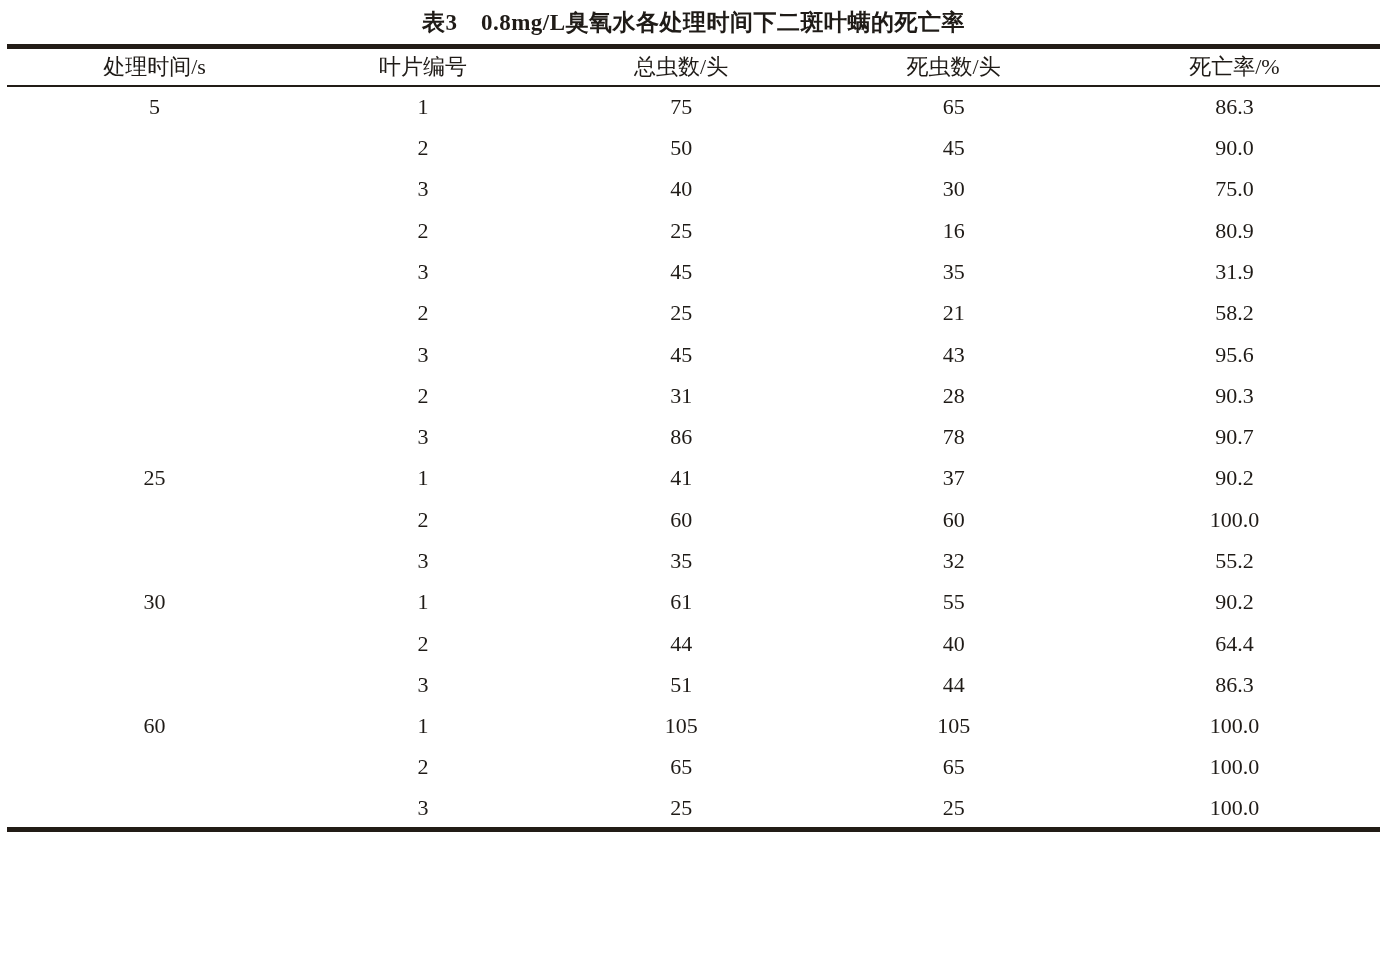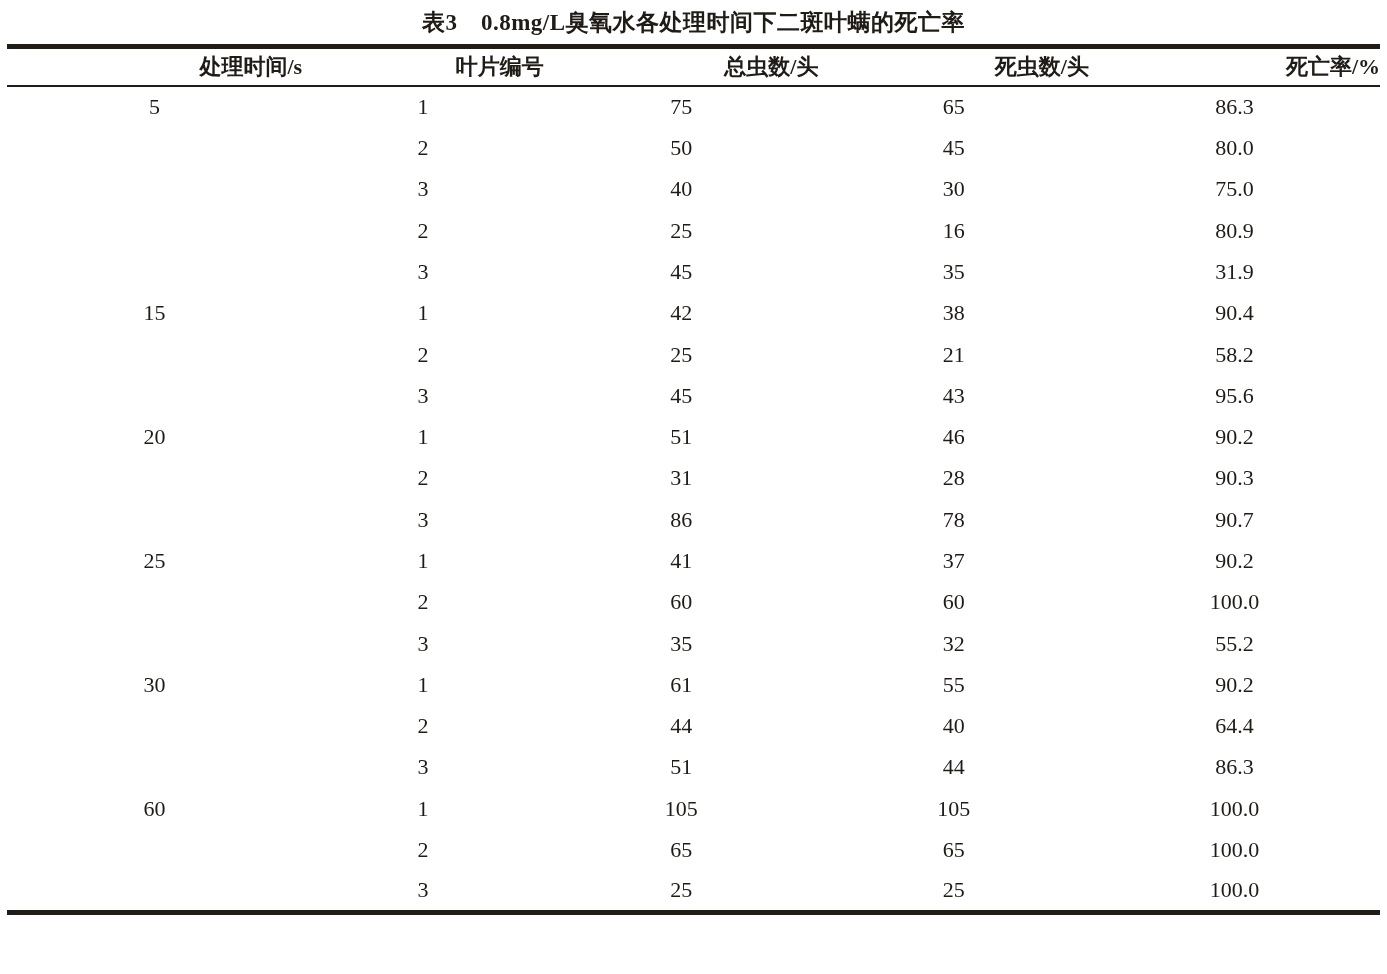--- a/index.html
+++ b/index.html
@@ -38,24 +38,24 @@
     table-layout: fixed;
     border-top: 5px solid var(--rule);
     border-bottom: 5px solid var(--rule);
   }
   table.data-table col.c1 { width: 21.5%; }
   table.data-table col.c2 { width: 17.6%; }
   table.data-table col.c3 { width: 20.0%; }
   table.data-table col.c4 { width: 19.7%; }
   table.data-table col.c5 { width: 21.2%; }
   table.data-table th {
-    font-weight: bold;
+    font-weight: normal;
     font-size: 22px;
     height: 40px;
-    text-align: right;
+    text-align: center;
     vertical-align: middle;
     border-bottom: 2px solid var(--rule);
     padding: 0;
   }
   table.data-table td {
     font-size: 22px;
     height: 41.3px;
     text-align: center;
     vertical-align: middle;
     padding: 0;
@@ -91,21 +91,21 @@
           <td>1</td>
           <td>75</td>
           <td>65</td>
           <td>86.3</td>
         </tr>
         <tr>
           <td></td>
           <td>2</td>
           <td>50</td>
           <td>45</td>
-          <td>80.0</td>
+          <td>90.0</td>
         </tr>
         <tr>
           <td></td>
           <td>3</td>
           <td>40</td>
           <td>30</td>
           <td>75.0</td>
         </tr>
         <tr>
           <td></td>
@@ -115,46 +115,32 @@
           <td>80.9</td>
         </tr>
         <tr>
           <td></td>
           <td>3</td>
           <td>45</td>
           <td>35</td>
           <td>31.9</td>
         </tr>
         <tr>
-          <td>15</td>
-          <td>1</td>
-          <td>42</td>
-          <td>38</td>
-          <td>90.4</td>
-        </tr>
-        <tr>
           <td></td>
           <td>2</td>
           <td>25</td>
           <td>21</td>
           <td>58.2</td>
         </tr>
         <tr>
           <td></td>
           <td>3</td>
           <td>45</td>
           <td>43</td>
           <td>95.6</td>
-        </tr>
-        <tr>
-          <td>20</td>
-          <td>1</td>
-          <td>51</td>
-          <td>46</td>
-          <td>90.2</td>
         </tr>
         <tr>
           <td></td>
           <td>2</td>
           <td>31</td>
           <td>28</td>
           <td>90.3</td>
         </tr>
         <tr>
           <td></td>

